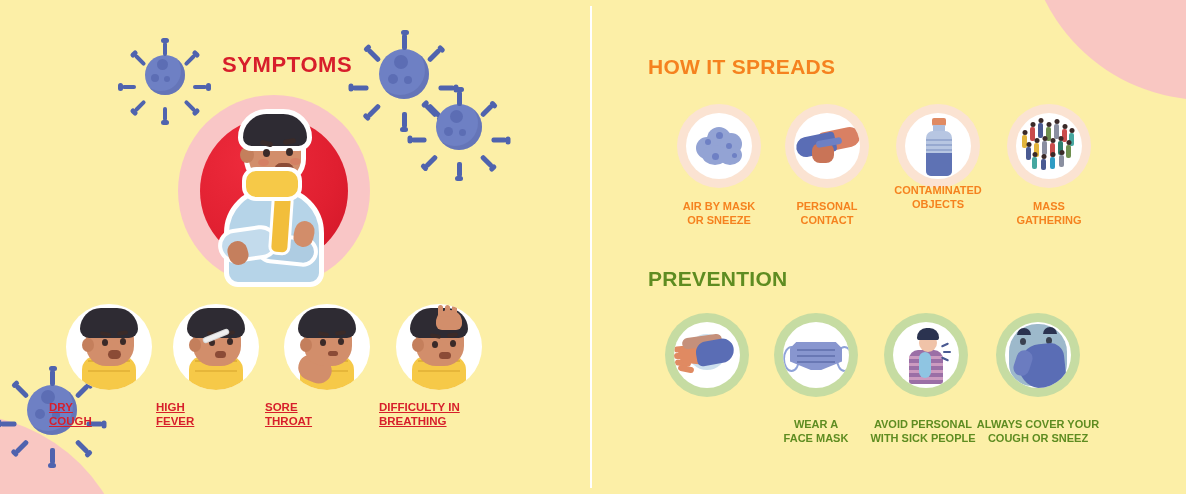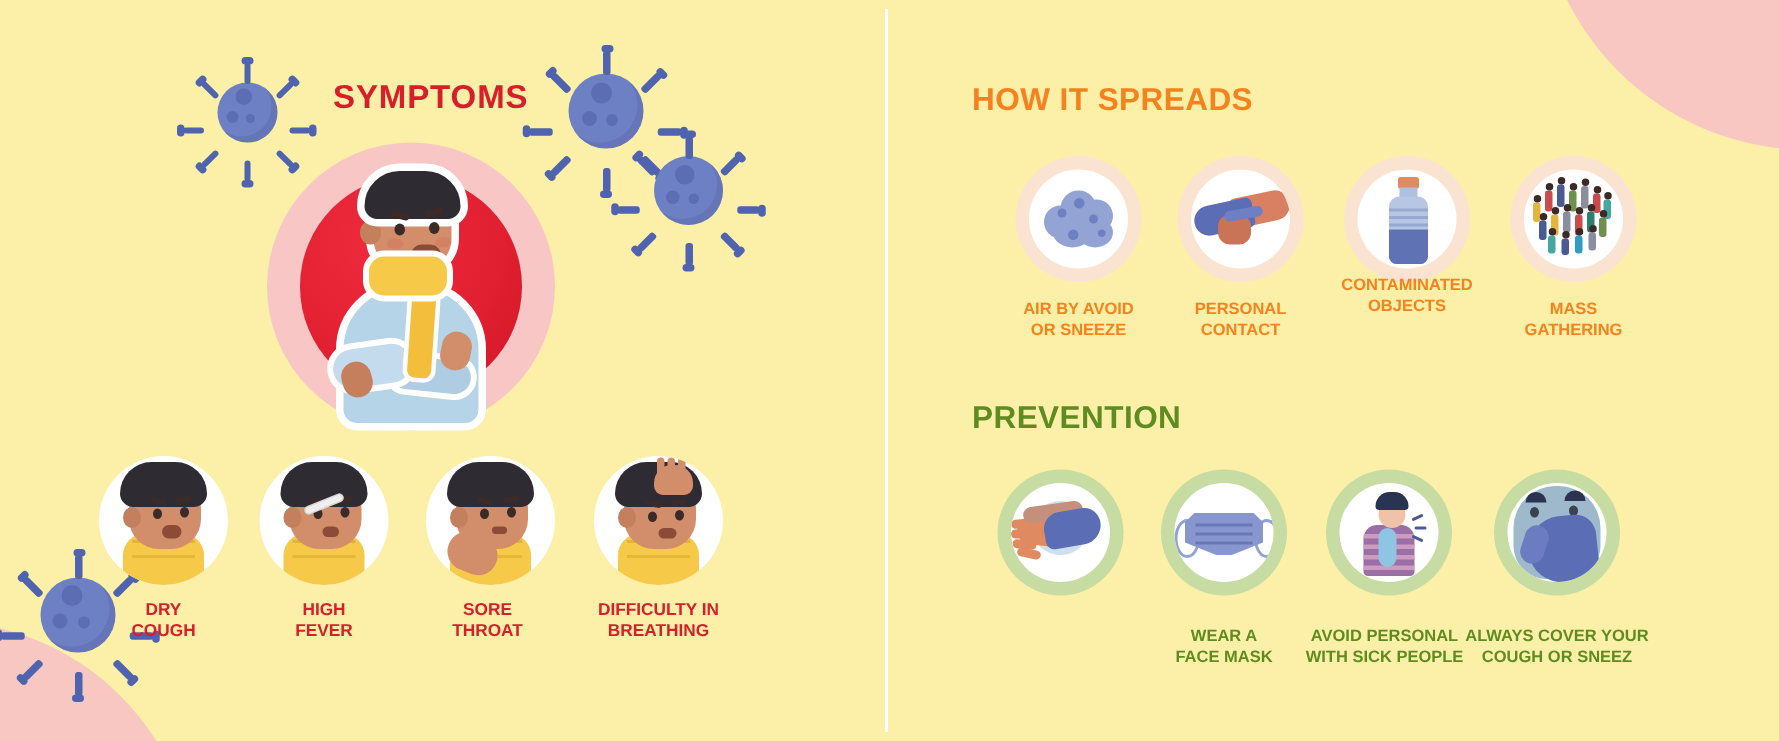--- a/index.html
+++ b/index.html
@@ -61,21 +61,21 @@
   .p-hair{position:absolute;left:40px;top:8px;width:74px;height:42px;border-radius:34px 34px 16px 16px;background:#2E2B33;
       border:5px solid #fff;box-sizing:border-box;}
   .p-brow{position:absolute;width:13px;height:5px;border-radius:4px;background:#3A2A28;}
   .p-eye{position:absolute;width:7px;height:8px;border-radius:50%;background:#3A2A28;}
   .p-mouth{position:absolute;left:76px;top:62px;width:16px;height:8px;border-radius:8px 8px 3px 3px;
       border:2px solid #8B4B36;border-top:none;background:#8B4B36;}
   .p-cheek{position:absolute;width:11px;height:7px;border-radius:50%;background:rgba(214,110,90,.45);}
 
   
   .sym{position:absolute;width:86px;height:86px;border-radius:50%;background:#FFFFFF;overflow:hidden;}
-  .sym-label{position:absolute;width:120px;text-align:center;font-size:11.5px;font-weight:bold;color:#D71E2B;line-height:14px;}
+  .sym-label{position:absolute;width:120px;font-size:11.5px;font-weight:bold;color:#D71E2B;line-height:14px;text-decoration:underline;}
 
   .face{position:absolute;left:0;top:0;width:86px;height:86px;}
   .f-turtle{position:absolute;left:16px;top:52px;width:54px;height:34px;border-radius:14px 14px 6px 6px;background:#F6C948;}
   .f-turtle::before{content:"";position:absolute;left:6px;top:4px;right:6px;height:2px;background:rgba(210,160,40,.55);}
   .f-turtle::after{content:"";position:absolute;left:6px;top:14px;right:6px;height:2px;background:rgba(210,160,40,.45);}
   .f-neck{position:absolute;left:32px;top:44px;width:22px;height:16px;background:#C8825E;}
   .f-head{position:absolute;left:20px;top:12px;width:48px;height:50px;border-radius:23px 23px 20px 20px;background:#D28E6B;}
   .f-ear{position:absolute;left:16px;top:34px;width:12px;height:14px;border-radius:50%;background:#C47F5C;}
   .f-hair{position:absolute;left:14px;top:4px;width:58px;height:30px;border-radius:28px 28px 12px 12px;background:#2E2B33;}
   .f-eye{position:absolute;width:6px;height:7px;border-radius:50%;background:#3A2A28;}
@@ -344,21 +344,21 @@
         <b style="left:24px;top:20px;width:24px;height:20px;"></b>
         <i style="left:11px;top:14px;width:6px;height:6px;"></i>
         <i style="left:22px;top:7px;width:7px;height:7px;"></i>
         <i style="left:32px;top:18px;width:6px;height:6px;"></i>
         <i style="left:18px;top:28px;width:7px;height:7px;"></i>
         <i style="left:38px;top:28px;width:5px;height:5px;"></i>
       </div>
     </div>
   </div>
   <div class="tile-label spread" style="left:649px;top:200px;">
-    <div>AIR BY AVOID</div>
+    <div>AIR BY MASK</div>
     <div>OR SNEEZE</div>
   </div>
 
   <div class="tile spread" style="left:785px;top:104px;">
     <div class="inner">
       <div style="position:absolute;inset:0;">
         <div class="hs-skin"></div>
         <div class="hs-blue"></div>
         <div class="hs-fist"></div>
         <div class="hs-fing"></div>

